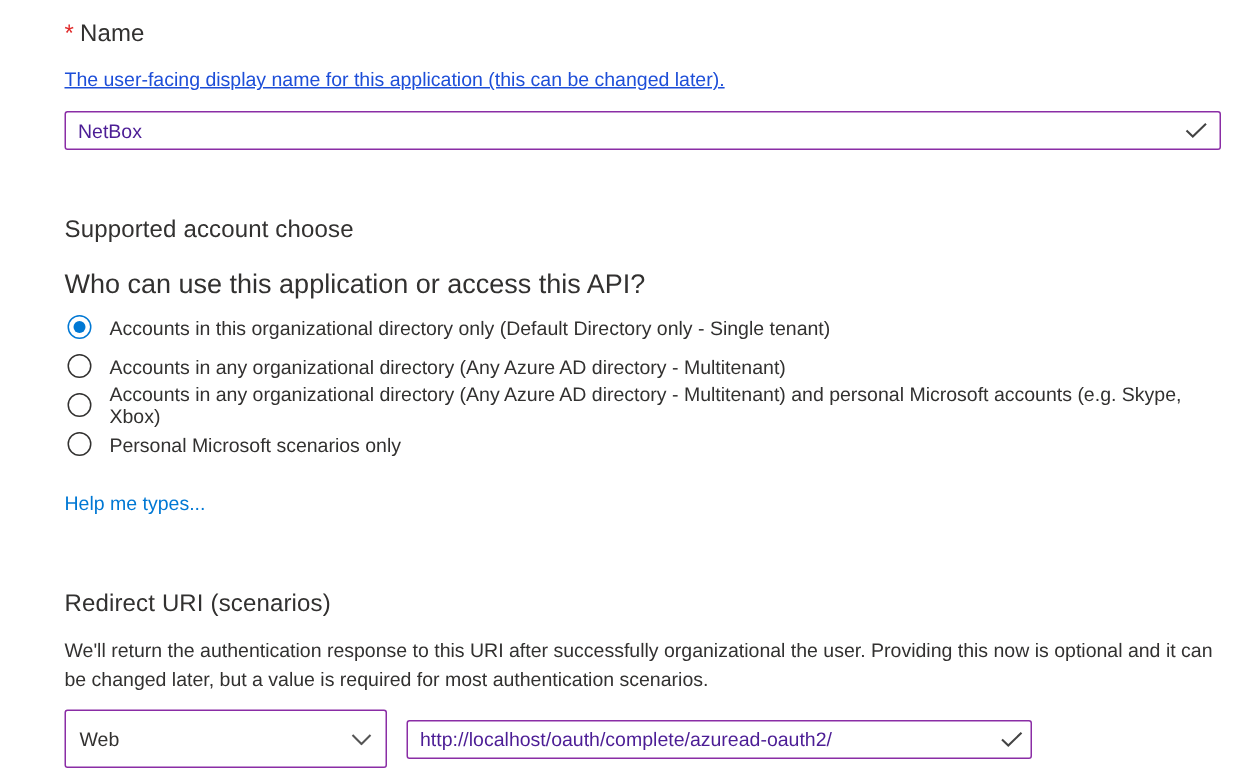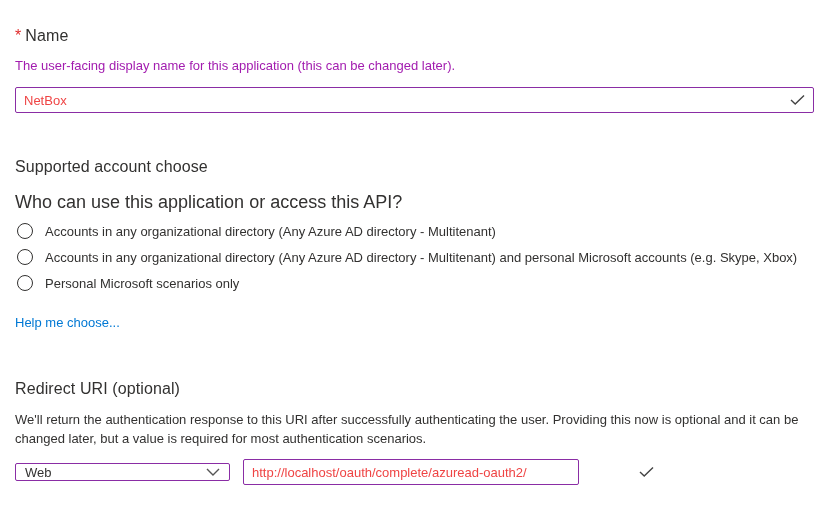--- a/index.html
+++ b/index.html
@@ -3,49 +3,50 @@
 <meta charset="utf-8">
 <style>
   * { margin: 0; padding: 0; box-sizing: border-box; }
   html, body {
     width: 829px; height: 516px;
     background: #ffffff;
     font-family: "Liberation Sans", "DejaVu Sans", sans-serif;
     color: #323130;
     overflow: hidden;
   }
-  .page { padding: 25px 15px 0 15px; }
+  .page { padding: 12px 15px 0 15px; margin-left: 28px; }
 
   .section-title {
     font-size: 16px;
     font-weight: 400;
     line-height: 21px;
     color: #323130;
     letter-spacing: 0.1px;
   }
   .required { color: #e02b2b; margin-right: 4px; }
 
   .desc {
     font-size: 13px;
     line-height: 17px;
-    color: #a21caf;
+    color: #1d4ed8;
     margin-top: 11px;
+    text-decoration: underline;
   }
 
   
   .field-wrap { position: relative; margin-top: 13px; }
   .txt {
     width: 100%;
     height: 26px;
     border: 1px solid #8a2da5;
     border-radius: 2px;
     padding: 0 28px 0 8px;
     font-size: 13px;
     font-family: "Liberation Sans", "DejaVu Sans", sans-serif;
-    color: #ef4444;
+    color: #4c1d95;
     outline: none;
     background: #fff;
   }
   .check-icon {
     position: absolute;
     right: 9px; top: 50%;
     transform: translateY(-50%);
     width: 15px; height: 11px;
     pointer-events: none;
   }
@@ -86,40 +87,40 @@
   .para {
     font-size: 13px;
     line-height: 19px;
     margin-top: 11px;
     max-width: 800px;
   }
 
   .uri-row { display: flex; margin-top: 11px; align-items: center; }
   .select-box {
     position: relative;
-    width: 215px; height: 18px;
+    width: 215px; height: 39px;
     border: 1px solid #8a2da5;
     border-radius: 2px;
     background: #fff;
     display: flex; align-items: center;
     padding: 0 28px 0 9px;
     font-size: 13px;
     color: #323130;
     cursor: pointer;
     flex: 0 0 215px;
   }
   .chev-icon {
     position: absolute;
     right: 9px; top: 50%;
     transform: translateY(-50%);
     width: 14px; height: 8px;
     pointer-events: none;
   }
   .uri-field-wrap { position: relative; margin-left: 13px; width: 420px; margin-top: 0; }
-  .uri-field-wrap .txt { width: 336px; }
+  .uri-field-wrap .txt { width: 417px; }
 </style>
 </head>
 <body>
 
 <div class="page">
 
   <div class="section-title">
     <span class="required">*</span><span>Name</span>
   </div>
   <div class="desc">The user-facing display name for this application (this can be changed later).</div>
@@ -128,46 +129,52 @@
     <svg class="check-icon" viewBox="0 0 15 11">
       <path d="M1 5.5 L5.2 9.5 L14 1" fill="none" stroke="#444444" stroke-width="1.4"></path>
     </svg>
   </div>
 
   <div class="sec2">
     <div class="section-title">Supported account choose</div>
     <div class="question">Who can use this application or access this API?</div>
 
     <div class="radio-group">
+      <div class="radio-row selected">
+        <span class="radio-outer">
+            <span class="radio-inner"></span>
+          </span>
+        <span class="radio-label">Accounts in this organizational directory only (Default Directory only - Single tenant)</span>
+      </div>
       <div class="radio-row">
         <span class="radio-outer">
             <span class="radio-inner"></span>
           </span>
         <span class="radio-label">Accounts in any organizational directory (Any Azure AD directory - Multitenant)</span>
       </div>
       <div class="radio-row">
         <span class="radio-outer">
             <span class="radio-inner"></span>
           </span>
         <span class="radio-label">Accounts in any organizational directory (Any Azure AD directory - Multitenant) and personal Microsoft accounts (e.g. Skype, Xbox)</span>
       </div>
       <div class="radio-row">
         <span class="radio-outer">
             <span class="radio-inner"></span>
           </span>
         <span class="radio-label">Personal Microsoft scenarios only</span>
       </div>
     </div>
 
-    <a class="help-link">Help me choose...</a>
+    <a class="help-link">Help me types...</a>
   </div>
 
   <div class="sec3">
-    <div class="section-title">Redirect URI (optional)</div>
-    <div class="para">We'll return the authentication response to this URI after successfully authenticating the user. Providing this now is optional and it can be changed later, but a value is required for most authentication scenarios.</div>
+    <div class="section-title">Redirect URI (scenarios)</div>
+    <div class="para">We'll return the authentication response to this URI after successfully organizational the user. Providing this now is optional and it can be changed later, but a value is required for most authentication scenarios.</div>
 
     <div class="uri-row">
       <div class="select-box">
         <span>Web</span>
         <svg class="chev-icon" viewBox="0 0 14 8">
           <path d="M1 1 L7 7 L13 1" fill="none" stroke="#555555" stroke-width="1.4"></path>
         </svg>
       </div>
       <div class="field-wrap uri-field-wrap">
         <input class="txt" type="text" value="http://localhost/oauth/complete/azuread-oauth2/" style="">

